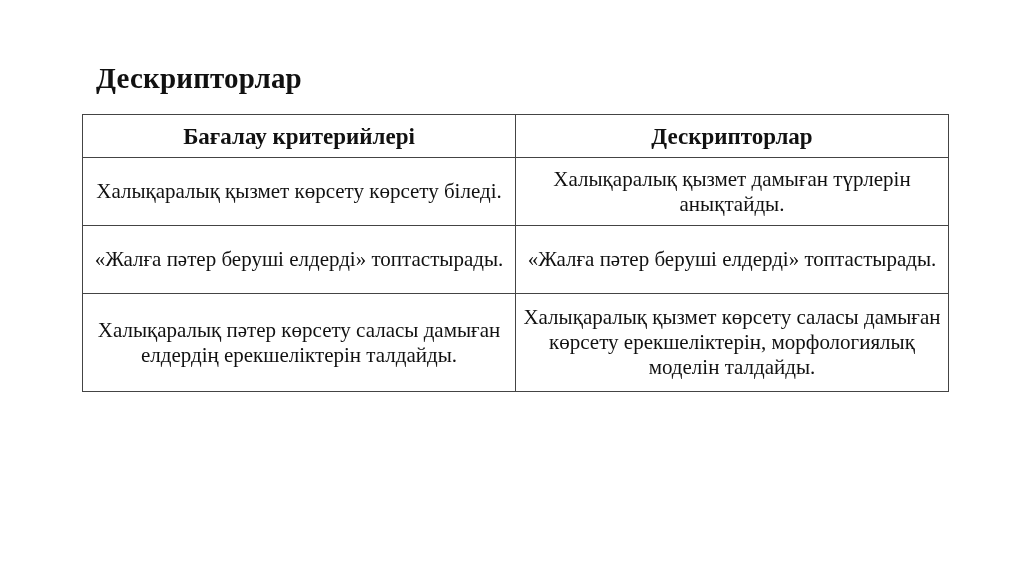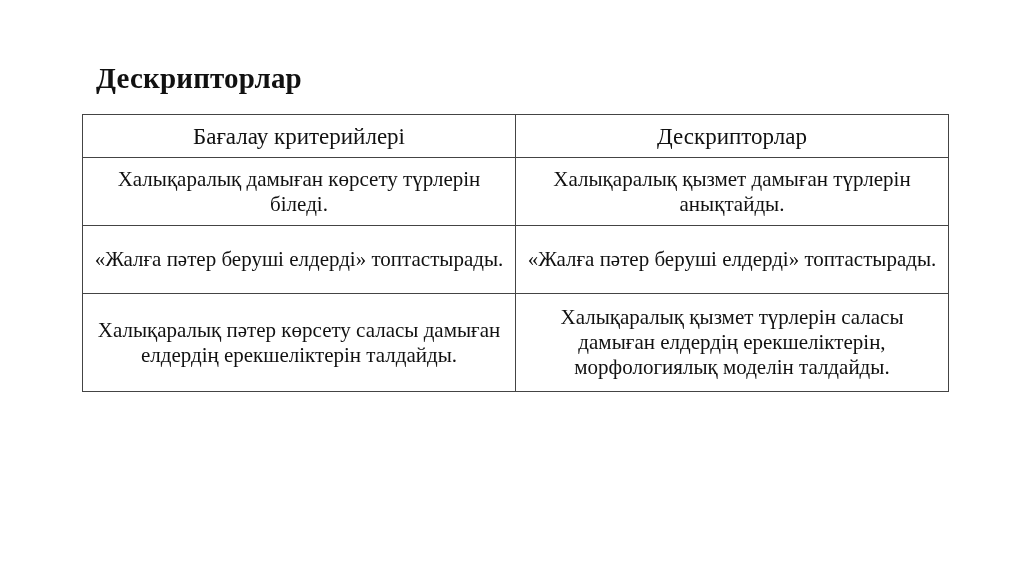--- a/index.html
+++ b/index.html
@@ -12,21 +12,21 @@
     font-size: 29px; font-weight: bold; line-height: 40px; letter-spacing: 0.2px;
   }
   table.desc {
     position: absolute; left: 82px; top: 114px; width: 866px;
     border-collapse: collapse; table-layout: fixed;
   }
   table.desc td, table.desc th {
     border: 1.5px solid #444444; text-align: center; vertical-align: middle;
     font-size: 21px; line-height: 25px; padding: 0 6px;
   }
-  table.desc th { font-weight: normal; font-size: 23px; height: 42px; }
+  table.desc th { font-weight: bold; font-size: 23px; height: 42px; }
   tr.r1 td, tr.r2 td, tr.r3 td { height: 67px; }
   tr.r4 td { height: 97px; }
   col.c1 { width: 433px; }
   col.c2 { width: 433px; }
 </style>
 </head>
 <body>
 
 <div class="title">Дескрипторлар</div>
 
@@ -36,25 +36,25 @@
       <col class="c2">
     </colgroup>
   <thead>
     <tr>
       <th>Бағалау критерийлері</th>
       <th>Дескрипторлар</th>
     </tr>
   </thead>
   <tbody>
     <tr class="r1">
-      <td>Халықаралық дамыған көрсету түрлерін біледі.</td>
+      <td>Халықаралық қызмет көрсету көрсету біледі.</td>
       <td>Халықаралық қызмет дамыған түрлерін анықтайды.</td>
     </tr>
     <tr class="r2">
       <td>«Жалға пәтер беруші елдерді» топтастырады.</td>
       <td>«Жалға пәтер беруші елдерді» топтастырады.</td>
     </tr>
     <tr class="r4">
       <td>Халықаралық пәтер көрсету саласы дамыған елдердің ерекшеліктерін талдайды.</td>
-      <td>Халықаралық қызмет түрлерін саласы дамыған елдердің ерекшеліктерін, морфологиялық моделін талдайды.</td>
+      <td>Халықаралық қызмет көрсету саласы дамыған көрсету ерекшеліктерін, морфологиялық моделін талдайды.</td>
     </tr>
   </tbody>
 </table>
 
 </body></html>

